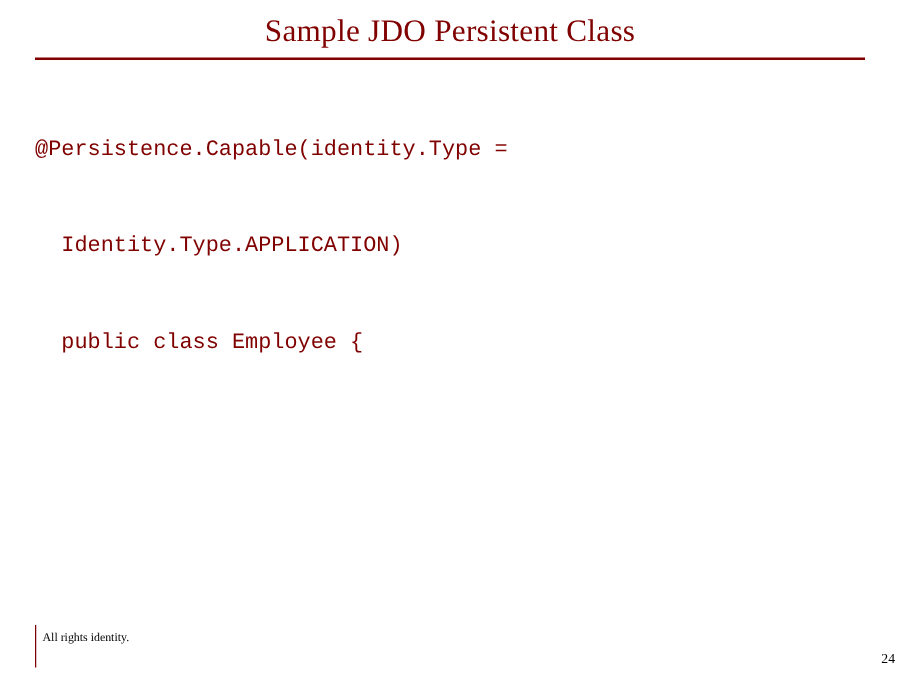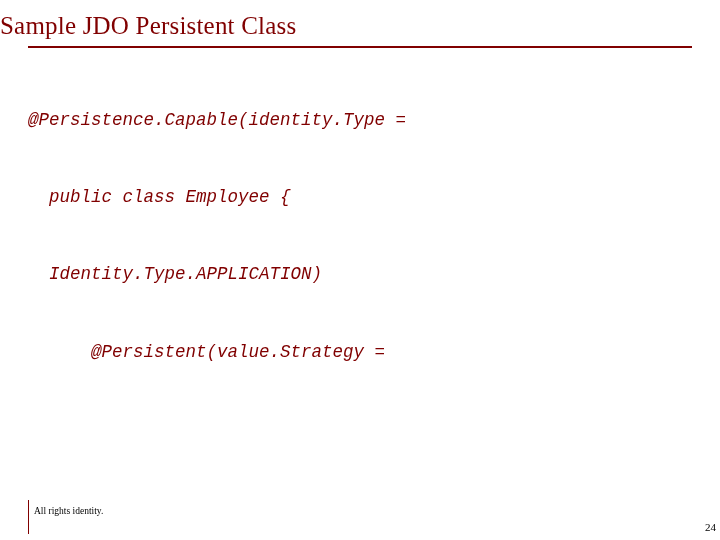--- a/index.html
+++ b/index.html
@@ -17,20 +17,21 @@
   .slide {
     position: relative;
     width: 720px;
     height: 540px;
   }
   .slide-title {
     position: absolute;
     top: 12px;
     left: 0;
     width: 720px;
+    text-align: center;
     font-family: "Liberation Serif", serif;
     font-size: 25px;
     color: #800000;
     letter-spacing: 0.2px;
   }
   .title-rule {
     position: absolute;
     top: 46px;
     left: 28px;
     width: 664px;
@@ -44,21 +45,20 @@
     width: 670px;
     font-family: "Liberation Mono", monospace;
     font-size: 17.5px;
     line-height: 25.8px;
     color: #800000;
     white-space: pre;
   }
   .code-line {
     white-space: pre;
     height: 25.8px;
-    font-style: italic;
   }
   .footer-rule-v {
     position: absolute;
     left: 28px;
     top: 500px;
     width: 1px;
     height: 34px;
     background: #800000;
   }
   .footer {
@@ -82,23 +82,22 @@
 </head>
 <body>
 
 <div class="slide">
 
   <div class="slide-title">Sample JDO Persistent Class</div>
   <div class="title-rule"></div>
 
   <div class="code-block">
     <div class="code-line">@Persistence.Capable(identity.Type =</div>
+    <div class="code-line">  Identity.Type.APPLICATION)</div>
     <div class="code-line">  public class Employee {</div>
-    <div class="code-line">  Identity.Type.APPLICATION)</div>
-    <div class="code-line">      @Persistent(value.Strategy =</div>
     
     
     
     
     
     
     
     
     
     

